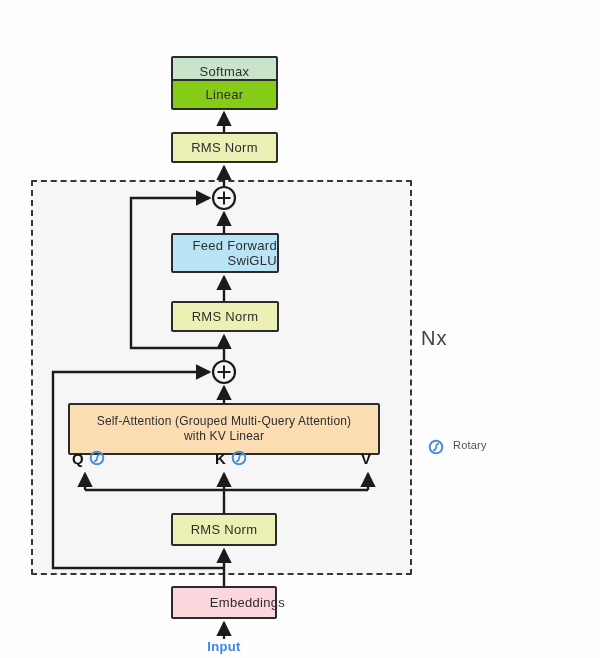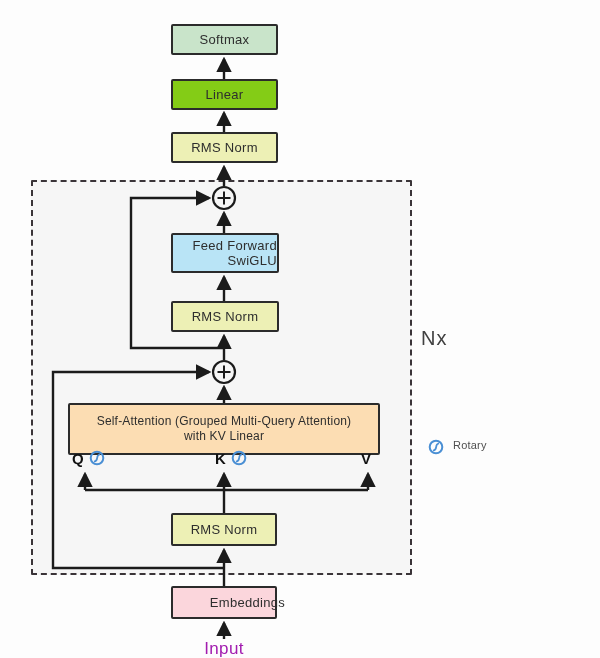--- a/index.html
+++ b/index.html
@@ -25,21 +25,21 @@
   .box-rms2{left:171px;top:301px;width:108px;height:31px;}
   .box-attn{left:68px;top:403px;width:312px;height:52px;font-size:12px;line-height:15px;letter-spacing:.2px;}
   .box-rms3{left:171px;top:513px;width:106px;height:33px;}
   .box-emb{left:171px;top:586px;width:106px;height:33px;}
   .qkv-item{position:absolute;z-index:3;display:flex;align-items:center;gap:5px;height:18px;top:449px;}
   .qkv-letter{font-weight:bold;font-size:15px;color:#111;}
   .q-item{left:72px;} .k-item{left:215px;} .v-item{left:361px;}
   .nx{position:absolute;z-index:3;left:421px;top:327px;font-size:20px;color:#414141;letter-spacing:1px;}
   .legend{position:absolute;z-index:3;left:428px;top:438px;display:flex;gap:9px;align-items:flex-start;}
   .legend-text{font-size:11px;line-height:15px;color:#4f4f4f;letter-spacing:.2px;}
-  .input-label{position:absolute;z-index:3;left:174px;top:639px;width:100px;text-align:center;font-size:17px;color:#a21caf;letter-spacing:.3px;}
+  .input-label{position:absolute;z-index:3;left:174px;top:639px;width:100px;text-align:center;font-size:13px;color:#3b82f6;letter-spacing:.3px;font-weight:bold;}
   .rotary-icon{display:block;}
 </style>
 </head>
 <body>
 
 <div class="canvas">
 
   <div class="region"></div>
 
   <svg class="wires" viewBox="0 0 600 658" fill="none">
@@ -69,21 +69,21 @@
     <g stroke="#1b1b1b">
       <circle cx="224" cy="198" r="11" fill="#f6f6f6" stroke-width="2.2"></circle>
       <path d="M217.5,198 L230.5,198 M224,191.5 L224,204.5" stroke-width="2"></path>
     </g>
     <g stroke="#1b1b1b">
       <circle cx="224" cy="372" r="11" fill="#f6f6f6" stroke-width="2.2"></circle>
       <path d="M217.5,372 L230.5,372 M224,365.5 L224,378.5" stroke-width="2"></path>
     </g>
   </svg>
 
-  <div class="box box-softmax" style="background: rgb(201, 228, 202);">
+  <div class="box box-softmax" style="background: rgb(201, 228, 202); margin-top: 32px;">
     <span>Softmax</span>
   </div>
 
   <div class="box box-linear" style="background: #84cc16;">
     <span>Linear</span>
   </div>
 
   <div class="box box-rms1" style="background: rgb(237, 240, 181);">
     <span>RMS Norm</span>
   </div>

